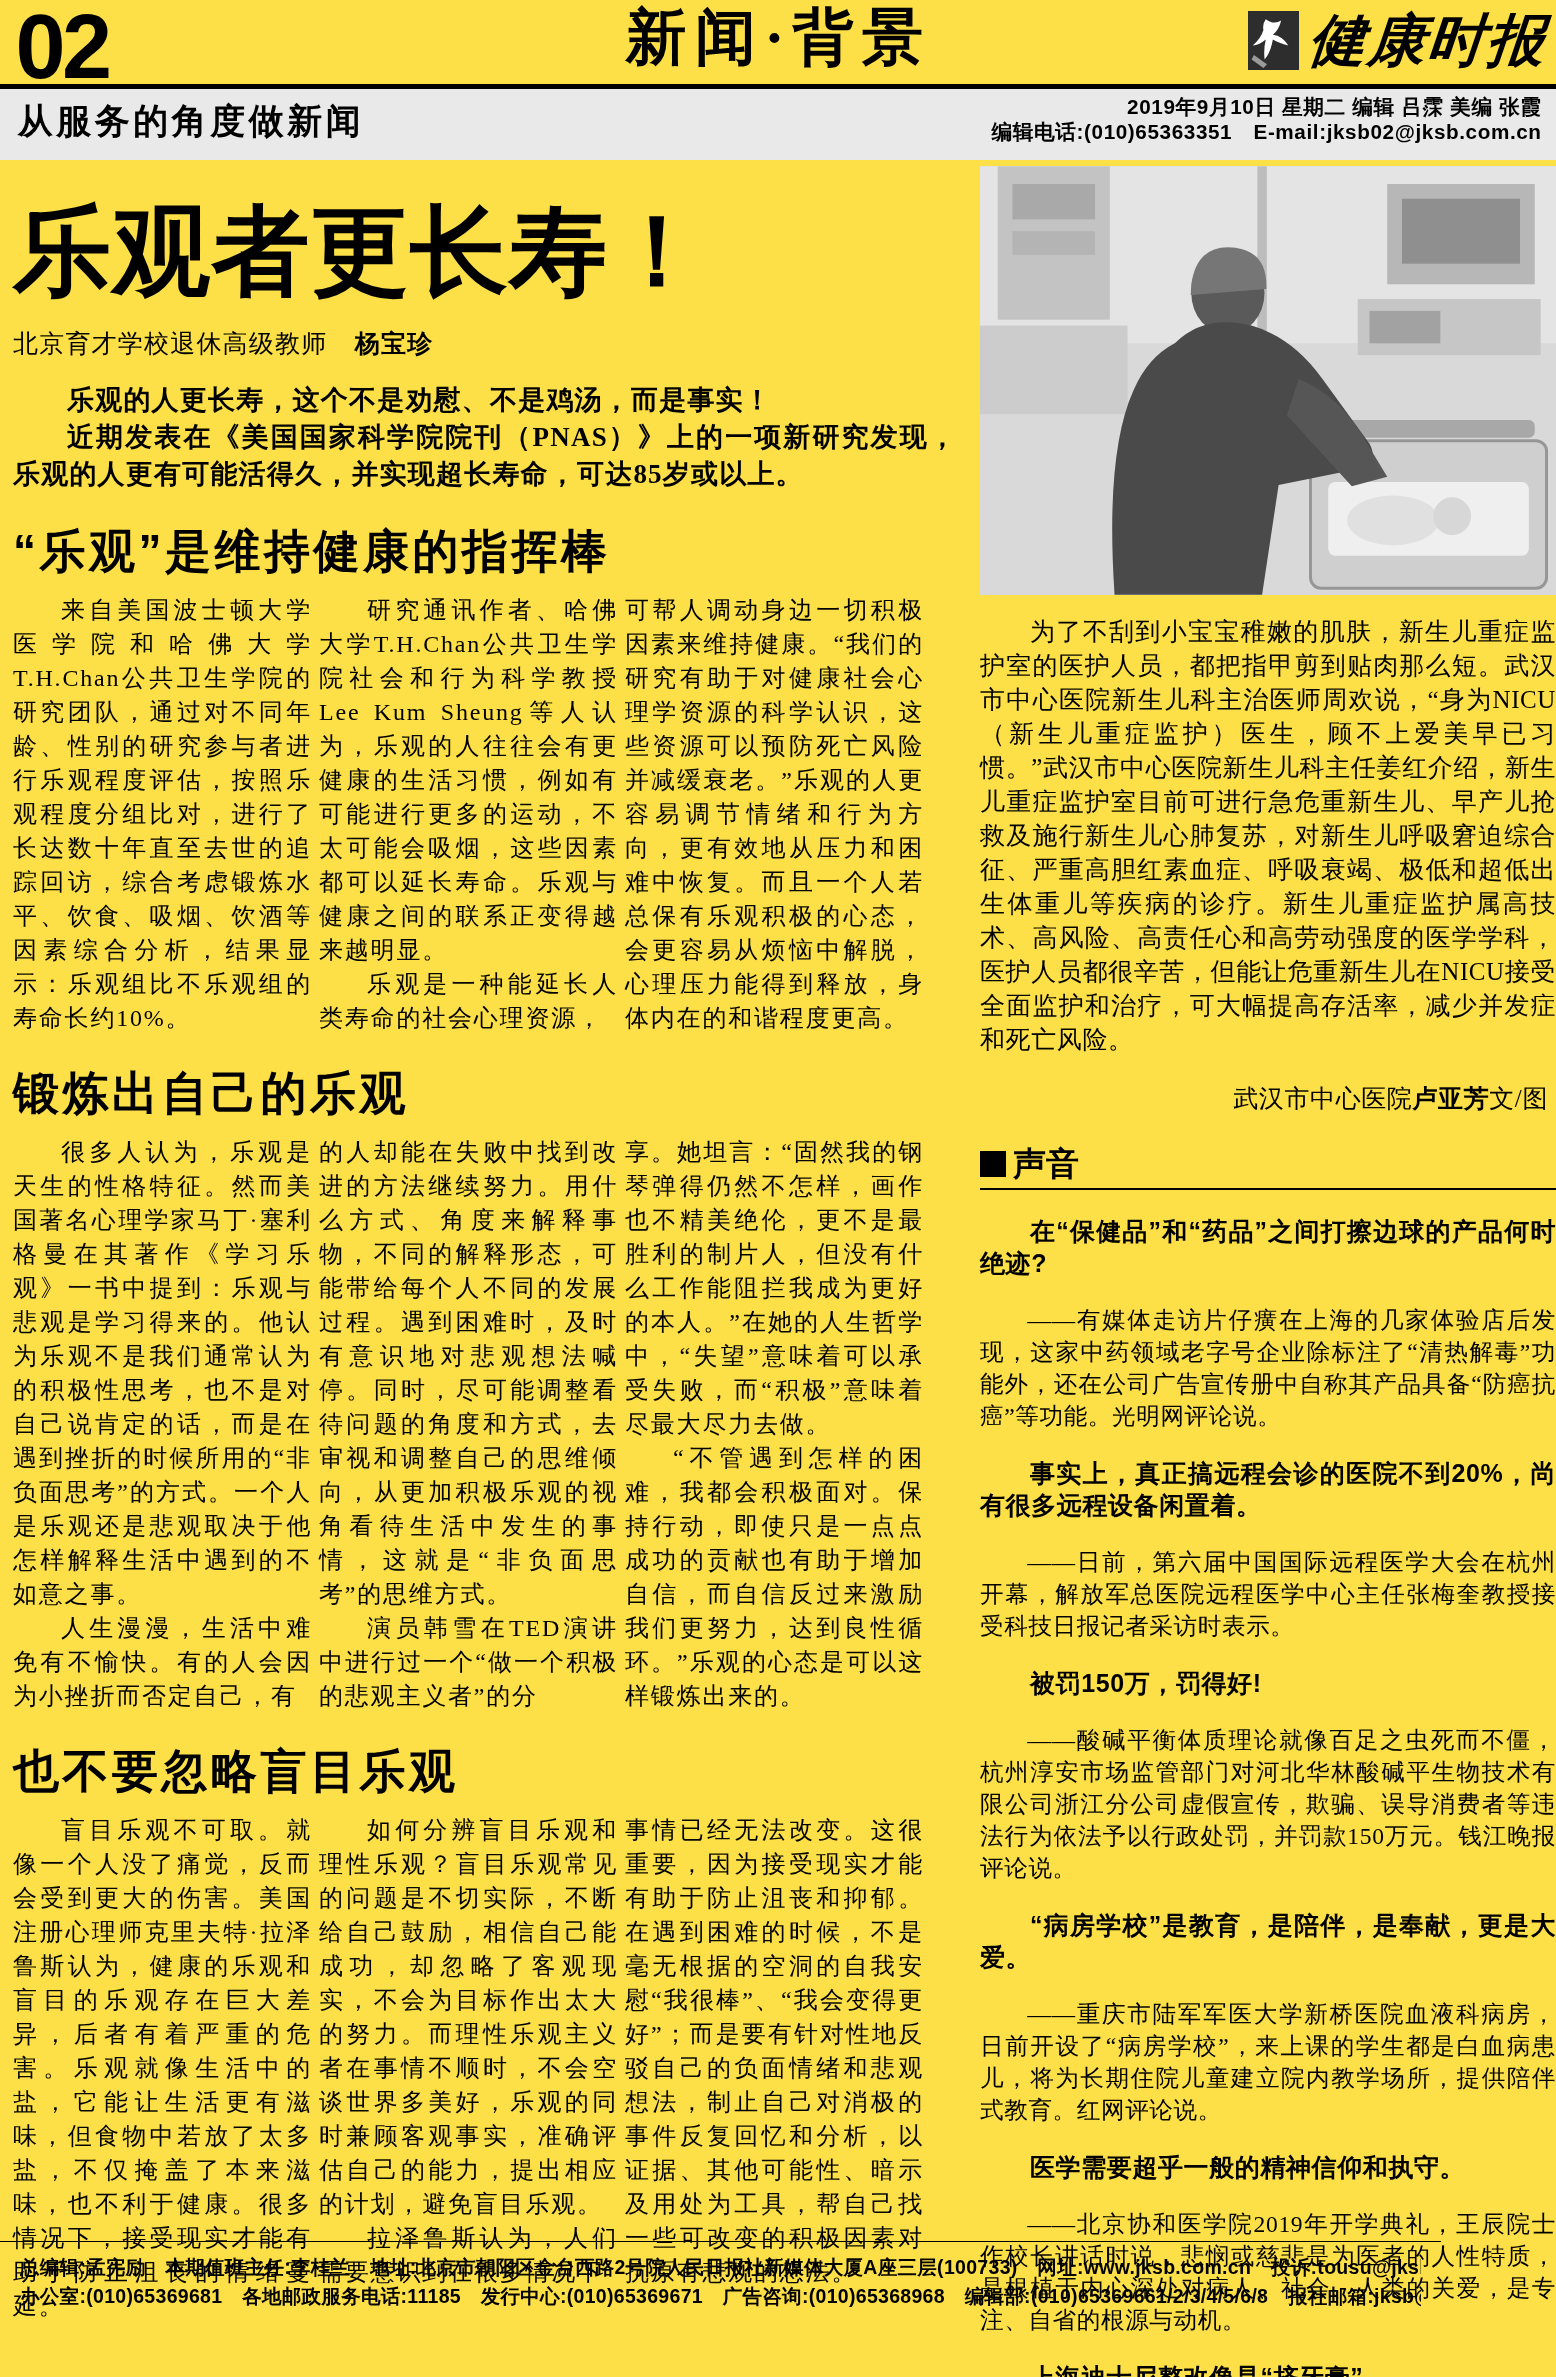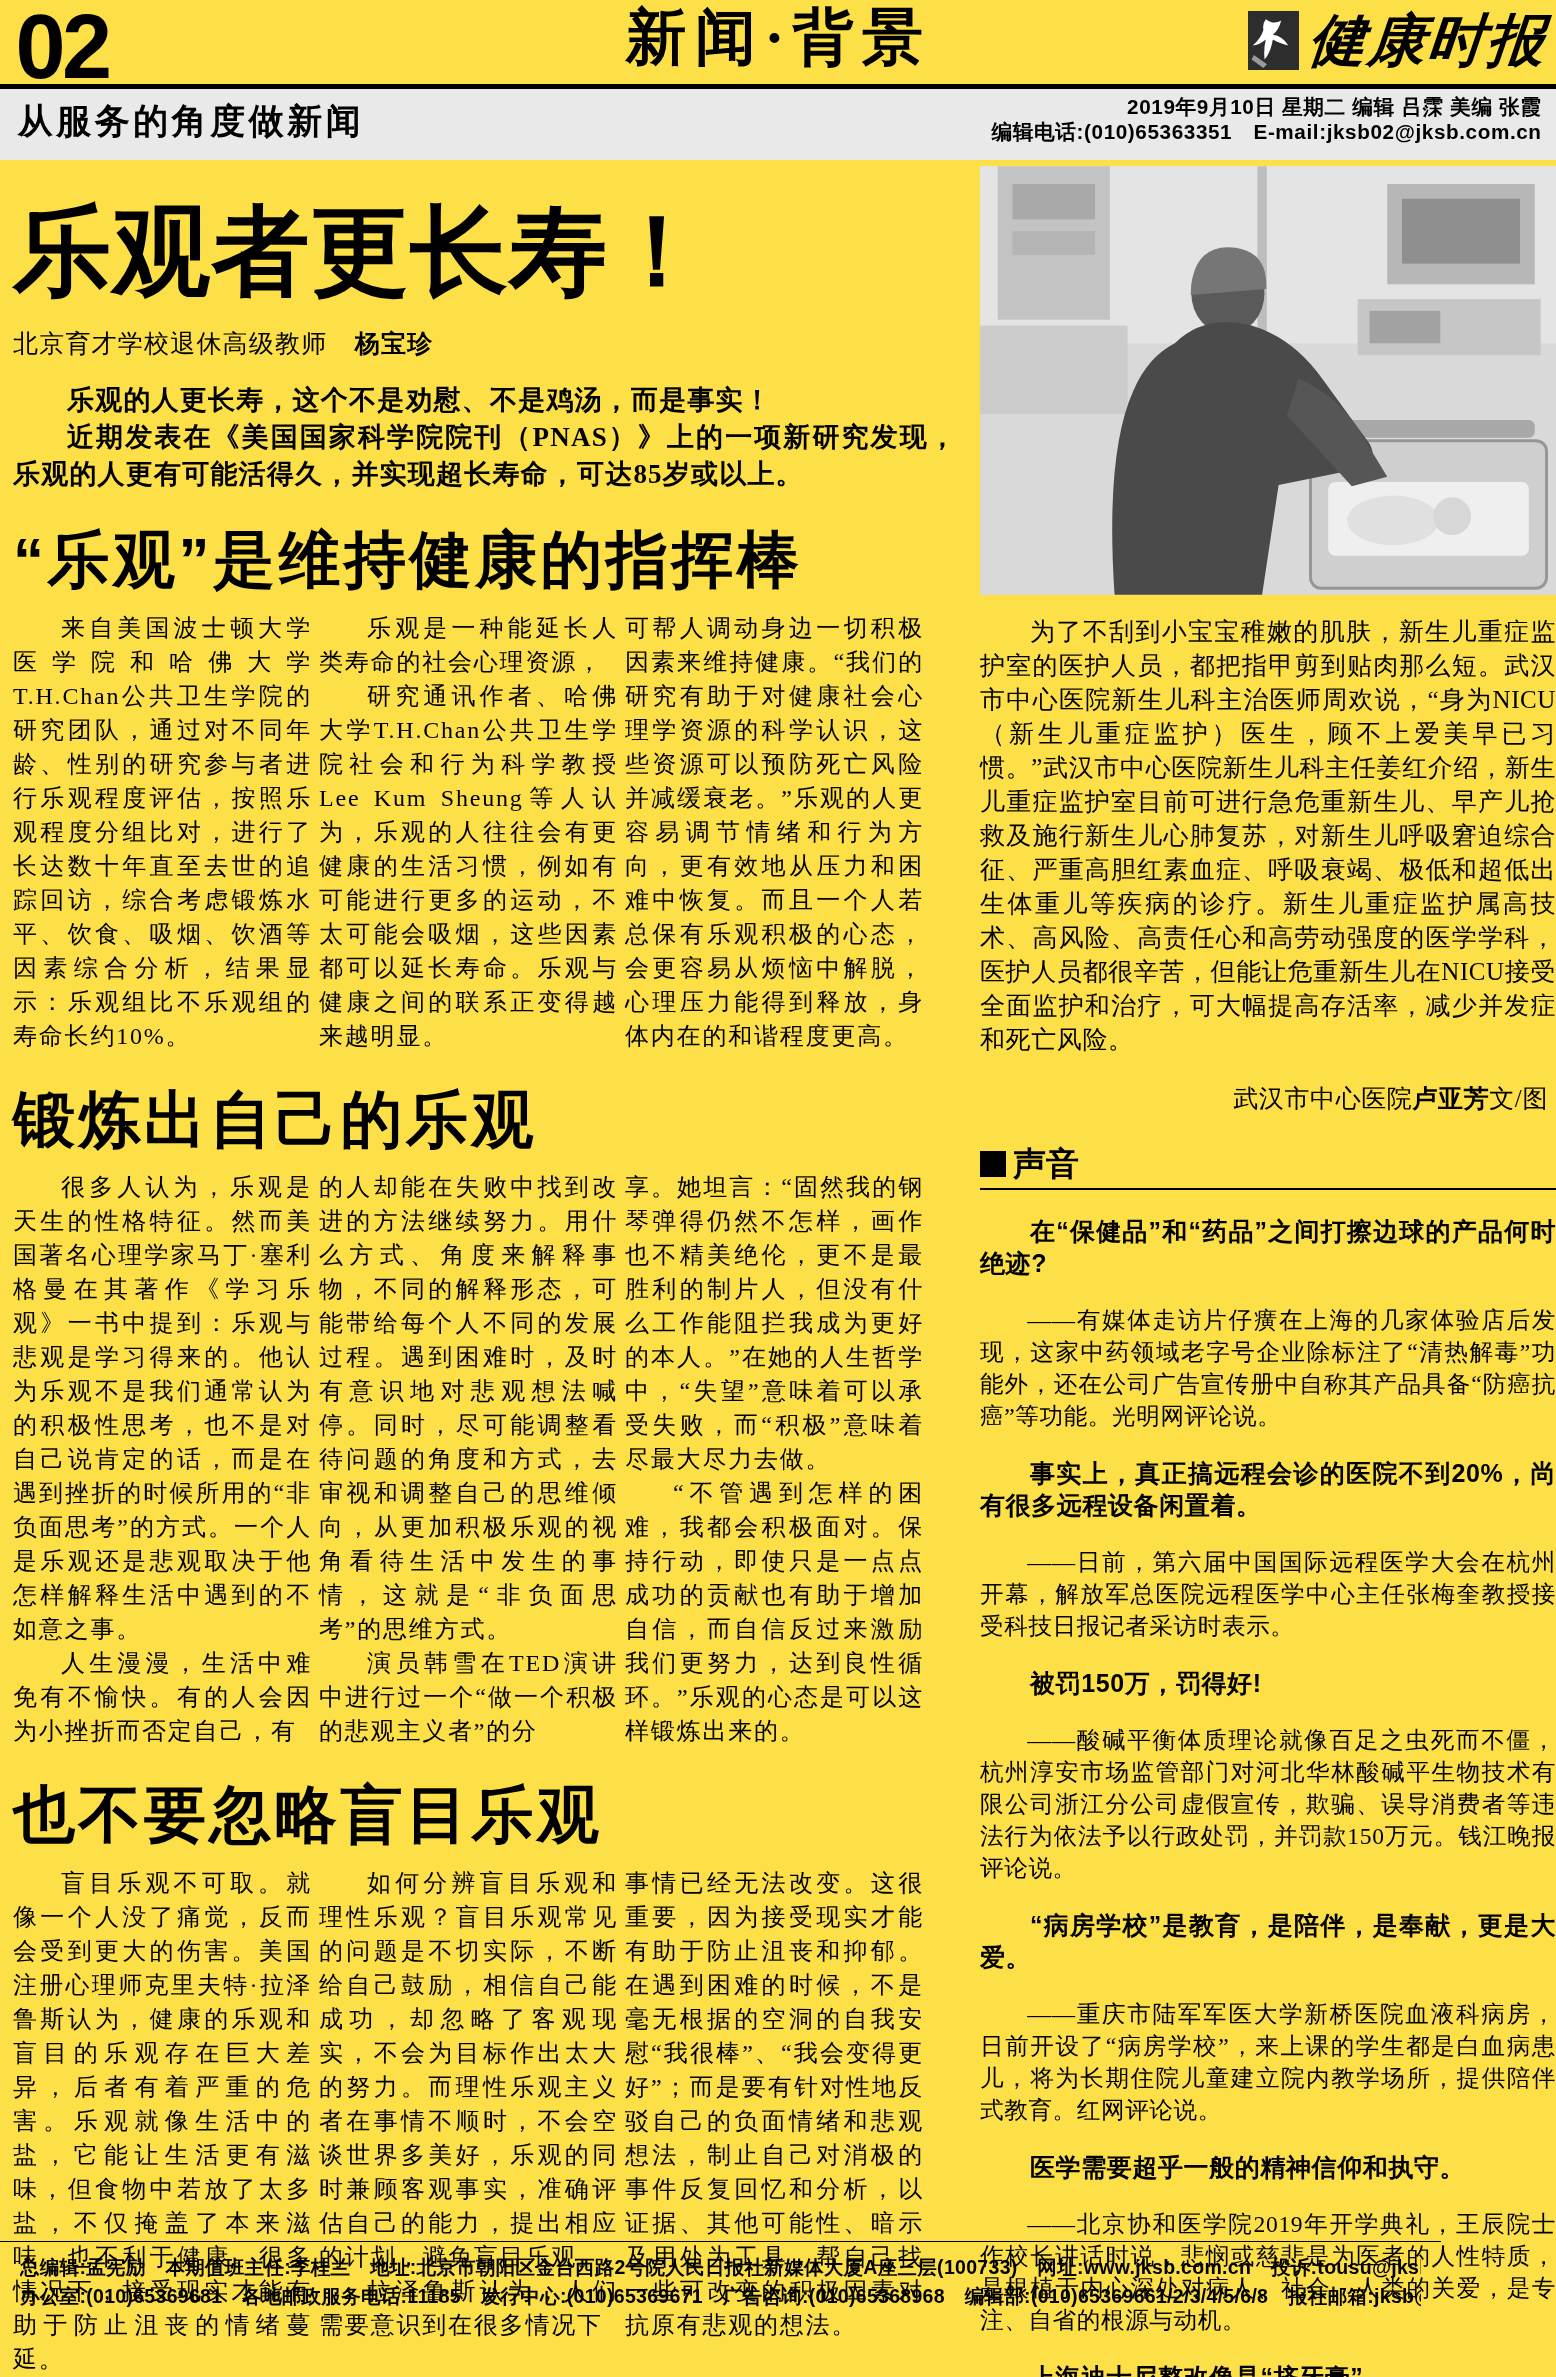--- a/index.html
+++ b/index.html
@@ -27,21 +27,21 @@
   
   .main{position:relative;height:2092px;}
   .left{position:absolute;left:13px;top:0;width:944px;}
   .headline{margin:41px 0 0;font-weight:900;font-size:98px;line-height:1.05;letter-spacing:1.2px;
     font-family:"Liberation Serif","DejaVu Serif",serif;}
   .byline{margin-top:22.4px;font-size:25px;letter-spacing:1.2px;}
   .byline .name{font-weight:900;margin-left:20px;}
   .intro{margin-top:22.4px;}
   .intro p{margin:0;font-weight:700;font-size:27px;line-height:37px;letter-spacing:1.2px;text-indent:2em;text-align:justify;}
   .section-title{margin:33px 0 16.5px;font-family:"Liberation Sans","DejaVu Sans",sans-serif;
-    font-weight:900;font-size:62px;line-height:1.1;letter-spacing:3.5px;}
+    font-weight:900;font-size:46px;line-height:1.1;letter-spacing:3.5px;}
   .cols{display:flex;gap:7px;}
   .col{width:299px;flex:0 0 auto;}
   .col p{margin:0;font-size:24px;line-height:34px;letter-spacing:1.8px;text-align:justify;}
   .col p.ind{text-indent:2em;}
   .col p.cont{text-indent:0;}
   
   .right{position:absolute;left:980px;top:5.9px;width:576px;}
   .photo{width:576px;height:429px;background:#d6d6d6;}
   .caption{margin-top:20px;font-size:25px;line-height:34px;letter-spacing:0.6px;text-align:justify;text-indent:2em;}
   .credit{margin-top:4.7px;text-align:right;font-size:25px;letter-spacing:0.6px;padding-right:8px;}
@@ -103,22 +103,22 @@
         <p>乐观的人更长寿，这个不是劝慰、不是鸡汤，而是事实！</p>
         <p>近期发表在《美国国家科学院院刊（PNAS）》上的一项新研究发现，乐观的人更有可能活得久，并实现超长寿命，可达85岁或以上。</p>
       </div>
 
       <h3 class="section-title">“乐观”是维持健康的指挥棒</h3>
       <div class="cols">
         <div class="col">
           <p class="ind">来自美国波士顿大学医学院和哈佛大学T.H.Chan公共卫生学院的研究团队，通过对不同年龄、性别的研究参与者进行乐观程度评估，按照乐观程度分组比对，进行了长达数十年直至去世的追踪回访，综合考虑锻炼水平、饮食、吸烟、饮酒等因素综合分析，结果显示：乐观组比不乐观组的寿命长约10%。</p>
         </div>
         <div class="col">
+          <p class="ind">研究通讯作者、哈佛大学T.H.Chan公共卫生学院社会和行为科学教授Lee Kum Sheung等人认为，乐观的人往往会有更健康的生活习惯，例如有可能进行更多的运动，不太可能会吸烟，这些因素都可以延长寿命。乐观与健康之间的联系正变得越来越明显。</p>
           <p class="ind">乐观是一种能延长人类寿命的社会心理资源，</p>
-          <p class="ind">研究通讯作者、哈佛大学T.H.Chan公共卫生学院社会和行为科学教授Lee Kum Sheung等人认为，乐观的人往往会有更健康的生活习惯，例如有可能进行更多的运动，不太可能会吸烟，这些因素都可以延长寿命。乐观与健康之间的联系正变得越来越明显。</p>
         </div>
         <div class="col">
           <p class="cont">可帮人调动身边一切积极因素来维持健康。“我们的研究有助于对健康社会心理学资源的科学认识，这些资源可以预防死亡风险并减缓衰老。”乐观的人更容易调节情绪和行为方向，更有效地从压力和困难中恢复。而且一个人若总保有乐观积极的心态，会更容易从烦恼中解脱，心理压力能得到释放，身体内在的和谐程度更高。</p>
         </div>
       </div>
 
       <h3 class="section-title">锻炼出自己的乐观</h3>
       <div class="cols">
         <div class="col">
           <p class="ind">很多人认为，乐观是天生的性格特征。然而美国著名心理学家马丁·塞利格曼在其著作《学习乐观》一书中提到：乐观与悲观是学习得来的。他认为乐观不是我们通常认为的积极性思考，也不是对自己说肯定的话，而是在遇到挫折的时候所用的“非负面思考”的方式。一个人是乐观还是悲观取决于他怎样解释生活中遇到的不如意之事。</p>

